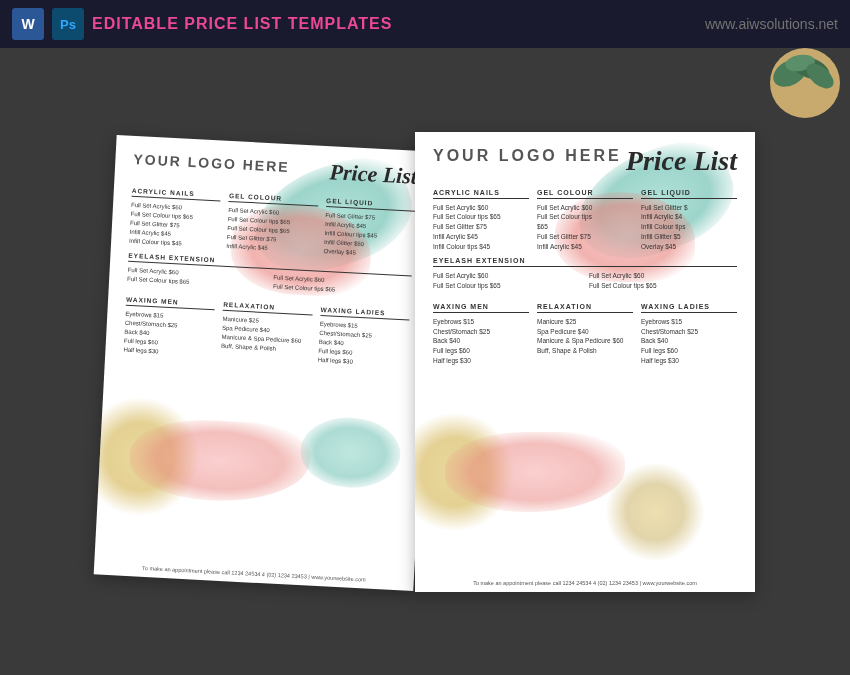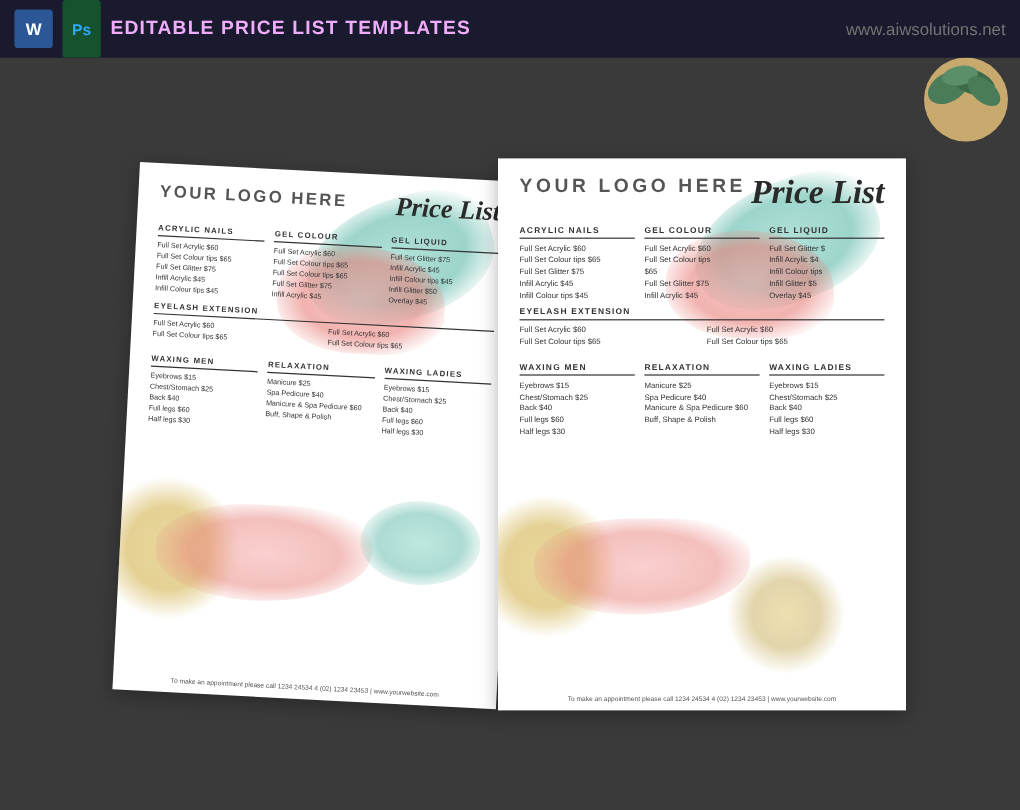--- a/index.html
+++ b/index.html
@@ -31,32 +31,32 @@
       border-radius: 3px;
       display: flex;
       align-items: center;
       justify-content: center;
       color: white;
       font-weight: bold;
       font-size: 14px;
     }
     .ps-icon {
       width: 32px;
-      height: 48px;
-      background: #14532d;
+      height: 32px;
+      background: #0c4a6e;
       border-radius: 3px;
       display: flex;
       align-items: center;
       justify-content: center;
       color: #31a8ff;
       font-weight: bold;
       font-size: 13px;
     }
     .header-title {
-      color: #f0abfc;
+      color: #ec4899;
       font-size: 16px;
       font-weight: bold;
       letter-spacing: 1px;
       flex: 1;
     }
     .header-url {
       color: #737373;
       font-size: 14px;
     }
 

